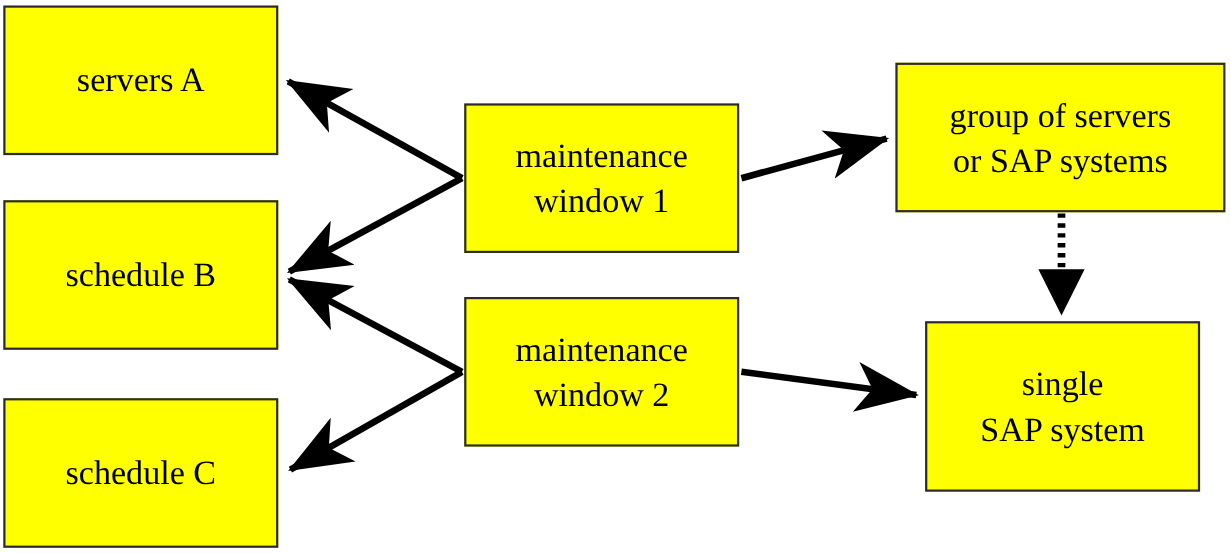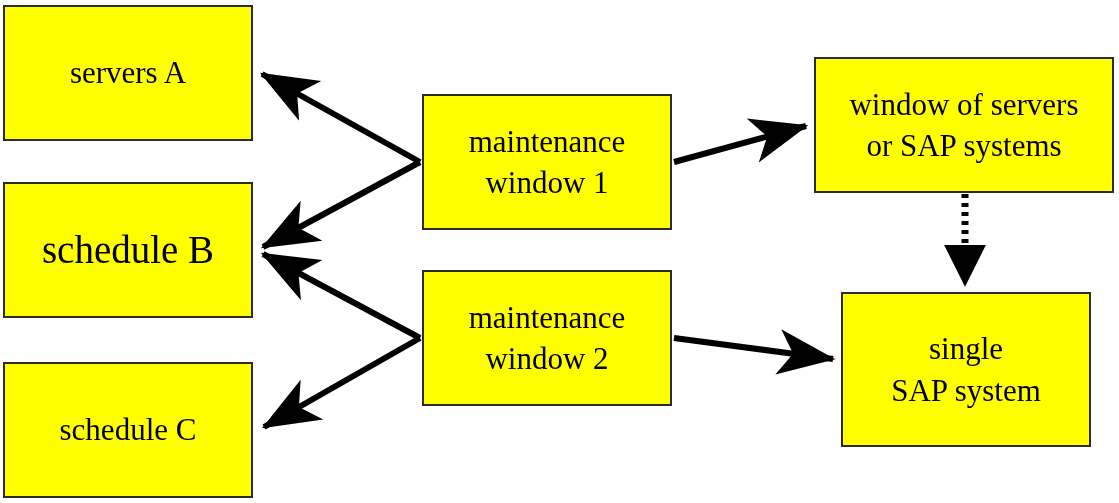--- a/index.html
+++ b/index.html
@@ -35,21 +35,21 @@
     color: #000000;
     line-height: 1.33;
     z-index: 2;
   }
   .node .label {
     display: block;
     padding: 0 6px;
     white-space: pre-line;
   }
   #node-schedule-a { left: 3px;   top: 5px;   width: 250px; height: 136px; font-size: 31px; }
-  #node-schedule-b { left: 3px;   top: 182px; width: 250px; height: 136px; font-size: 39px; }
+  #node-schedule-b { left: 3px;   top: 182px; width: 250px; height: 136px; font-size: 31px; }
   #node-schedule-c { left: 3px;   top: 362px; width: 250px; height: 136px; font-size: 31px; }
   #node-mw-1       { left: 422px; top: 94px;  width: 250px; height: 136px; font-size: 31px; }
   #node-mw-2       { left: 422px; top: 270px; width: 250px; height: 136px; font-size: 31px; }
   #node-group      { left: 814px; top: 57px;  width: 300px; height: 136px; font-size: 31px; }
   #node-single     { left: 841px; top: 292px; width: 250px; height: 155px; font-size: 31px; }
 </style>
 </head>
 <body>
 
 <div id="canvas">
@@ -95,21 +95,21 @@
     <span class="label">maintenance
 window 1</span>
   </div>
 
   <div class="node" id="node-mw-2">
     <span class="label">maintenance
 window 2</span>
   </div>
 
   <div class="node" id="node-group">
-    <span class="label">window of servers
+    <span class="label">group of servers
 or SAP systems</span>
   </div>
 
   <div class="node" id="node-single">
     <span class="label">single
 SAP system</span>
   </div>
 
 </div>
 

